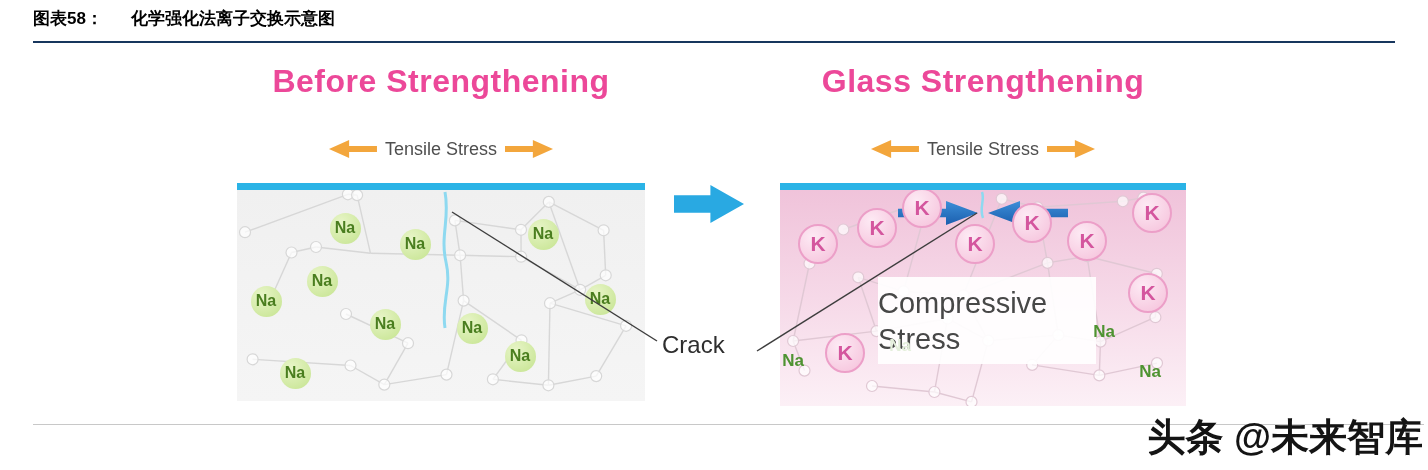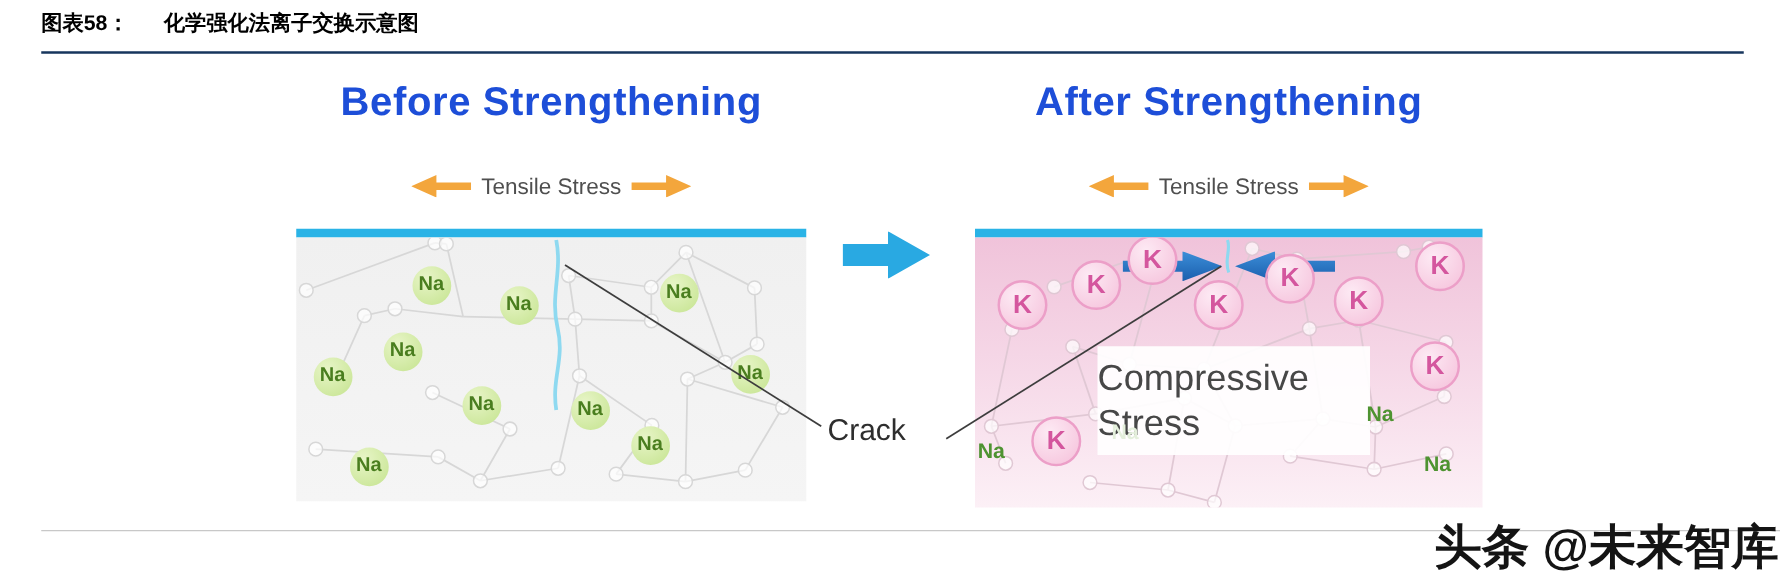--- a/index.html
+++ b/index.html
@@ -4,21 +4,21 @@
 <style>
   * { margin:0; padding:0; box-sizing:border-box; }
   html,body { background:#ffffff; }
   body { font-family:"Liberation Sans", sans-serif; }
   .page { position:relative; width:1428px; height:470px; background:#fff; overflow:hidden; }
 
   .fig-header { position:absolute; left:33px; top:7px; font-size:17px; font-weight:bold; color:#000; white-space:nowrap; }
   .fig-label { margin-right:28px; }
   .title-rule { position:absolute; left:33px; right:33px; top:41px; height:2px; background:#17365d; }
 
-  .panel-title { position:absolute; top:63px; text-align:center; font-size:32px; font-weight:bold; color:#1d4ed8; letter-spacing:.5px; }
+  .panel-title { position:absolute; top:63px; text-align:center; font-size:32px; font-weight:bold; color:#ec4899; letter-spacing:.5px; }
   .panel-title.before { left:237px; width:408px; }
   .panel-title.after  { left:780px; width:406px; }
 
   .stress-row { position:absolute; top:134px; height:30px; display:flex; align-items:center; justify-content:center; gap:8px; }
   .stress-row.before { left:237px; width:408px; }
   .stress-row.after  { left:780px; width:406px; }
   .stress-text { font-size:18px; color:#4f4f4f; }
   .o-arrow { width:48px; height:18px; background:#f3a63c; flex:0 0 auto; }
   .o-arrow.left  { clip-path:polygon(0 50%, 42% 0, 42% 33%, 100% 33%, 100% 67%, 42% 67%, 42% 100%); }
   .o-arrow.right { clip-path:polygon(100% 50%, 58% 0, 58% 33%, 0 33%, 0 67%, 58% 67%, 58% 100%); }
@@ -59,21 +59,21 @@
 <body>
 
 <div class="page">
 
   <div class="fig-header">
     <span class="fig-label">图表58：</span><span>化学强化法离子交换示意图</span>
   </div>
   <div class="title-rule"></div>
 
   <div class="panel-title before">Before Strengthening</div>
-  <div class="panel-title after">After Strengthening</div>
+  <div class="panel-title after">Glass Strengthening</div>
 
   <div class="stress-row before">
     <div class="o-arrow left"></div>
     <span class="stress-text">Tensile Stress</span>
     <div class="o-arrow right"></div>
   </div>
   <div class="stress-row after">
     <div class="o-arrow left"></div>
     <span class="stress-text">Tensile Stress</span>
     <div class="o-arrow right"></div>

